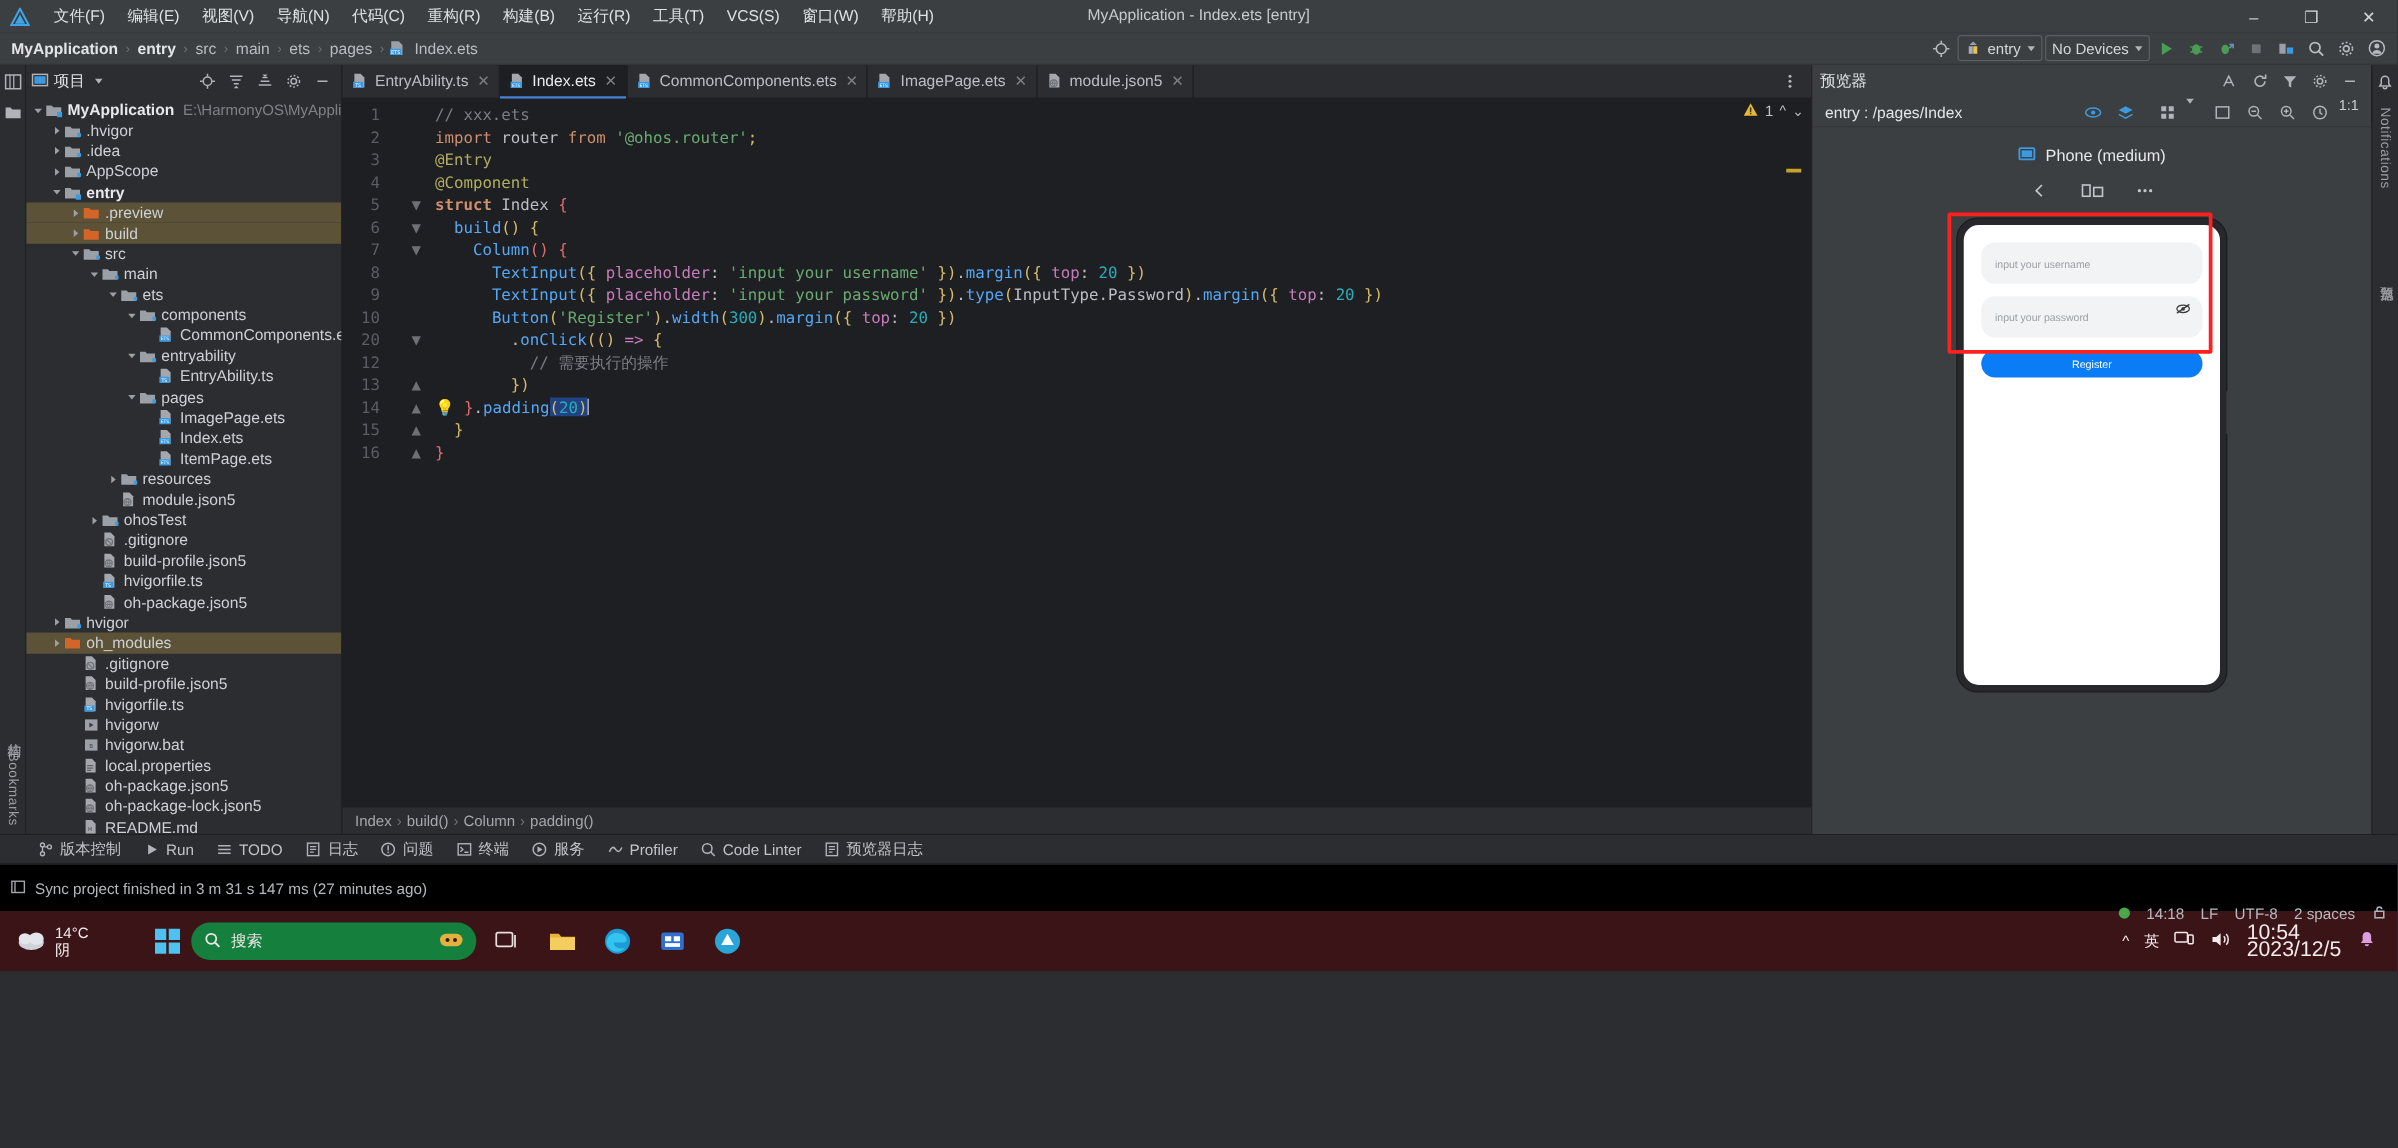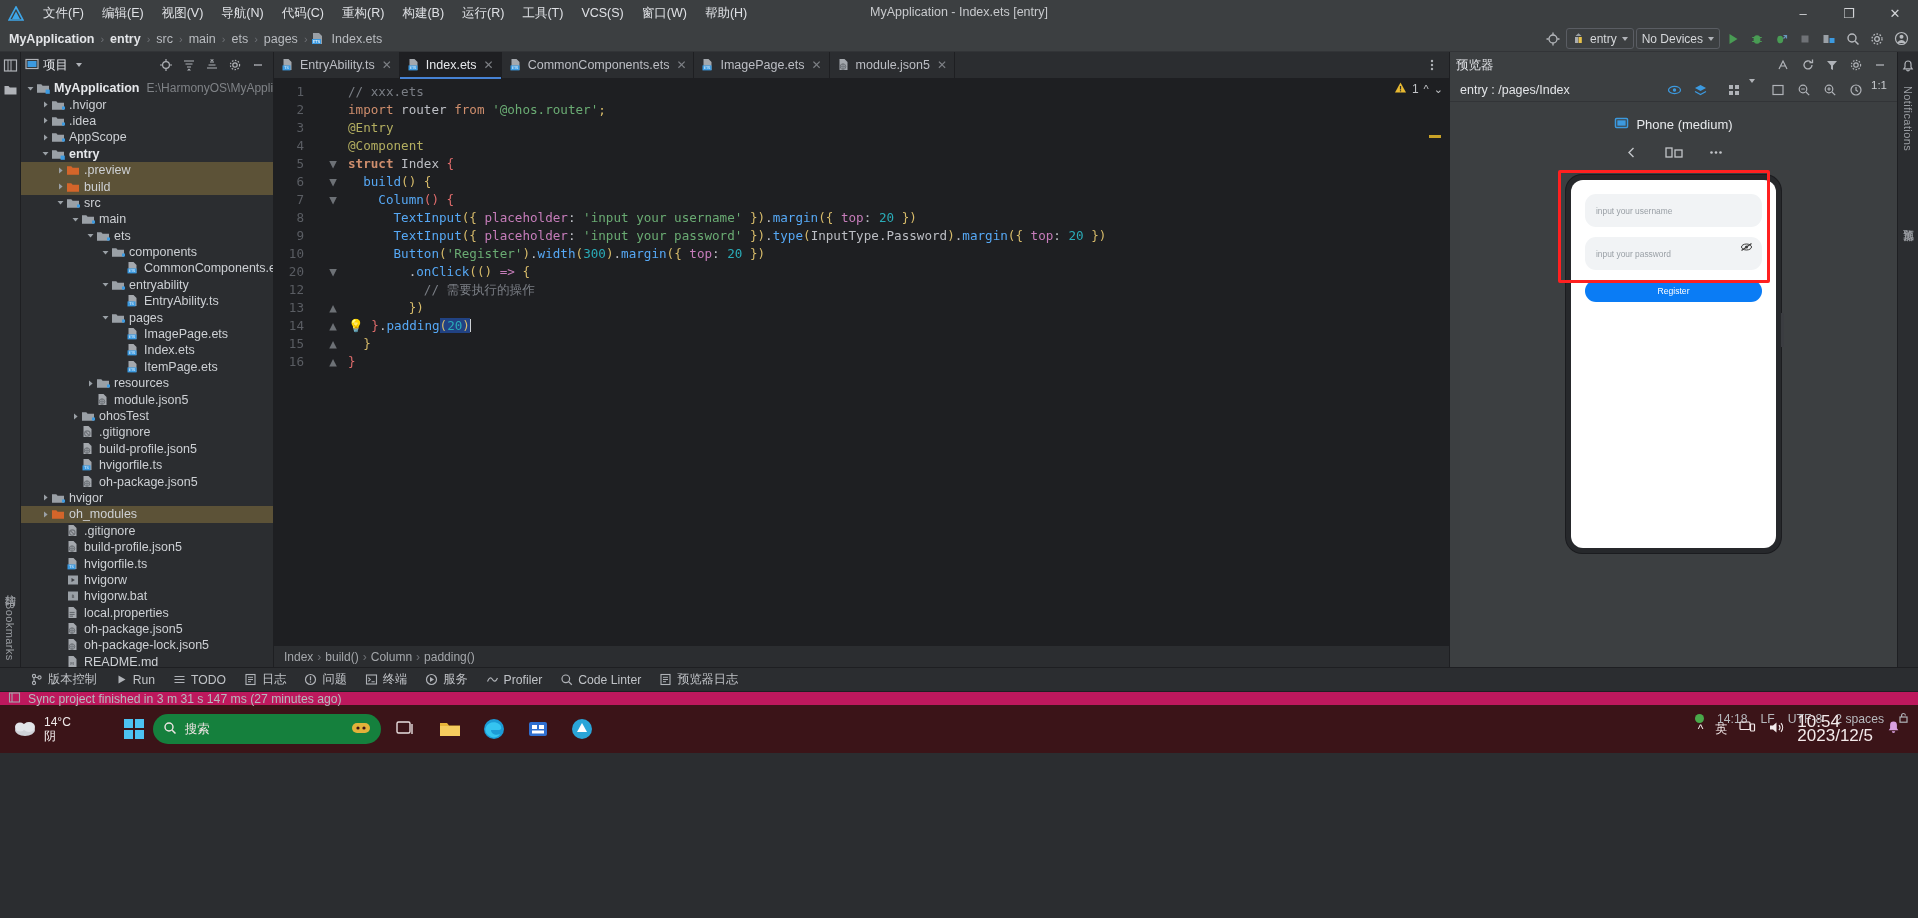--- a/index.html
+++ b/index.html
@@ -140,21 +140,21 @@
   .sidebtn { position: absolute; right: -3px; top: 138px; width: 3px; height: 34px; background: #3a3c40; border-radius: 0 2px 2px 0; }
 
   
   .rrail { width: 21px; background: #2b2d30; display: flex; flex-direction: column; align-items: center; border-left: 1px solid #1e1f22; padding-top: 4px;}
   .rrail-vtext { writing-mode: vertical-rl; font-size: 11px; color: #9b9ea3; letter-spacing:.4px; margin-top: 6px;}
 
   
   .bottombar { display: flex; align-items: center; height: 24px; background: #2b2d30; border-top: 1px solid #1e1f22; padding-left: 22px; gap: 2px;}
   .bb-item { display: flex; align-items: center; gap: 5px; padding: 2px 8px; font-size: 12.2px; color: #c0c3c7; border-radius: 3px; }
 
-  .statusbar { display: flex; align-items: center; height: 14px; background: #be185d; border-top: 1px solid #1e1f22; padding: 0 8px; font-size: 12.2px; color: #b6b9bd; }
+  .statusbar { display: flex; align-items: center; height: 38px; background: #000000; border-top: 1px solid #1e1f22; padding: 0 8px; font-size: 12.2px; color: #b6b9bd; }
   .sb-right { margin-left: auto; display: flex; align-items: center; gap: 13px; margin-top: 40px; }
   .green-dot { width: 9px; height: 9px; border-radius: 50%; background: #4aa84a; }
 
   
   .taskbar { display: flex; align-items: center; height: 48px; background: #3b1418; padding: 0 6px; }
   .tb-weather { display: flex; align-items: center; gap: 6px; color: #f0eaea; font-size: 12px; padding: 0 6px;}
   .tb-center { display: flex; align-items: center; gap: 6px; margin-left: 44px; }
   .win-logo { width: 26px; height: 26px; display:flex; align-items:center; justify-content:center;}
   .searchbox {
     display: flex; align-items: center; gap: 8px; width: 228px; height: 30px;

